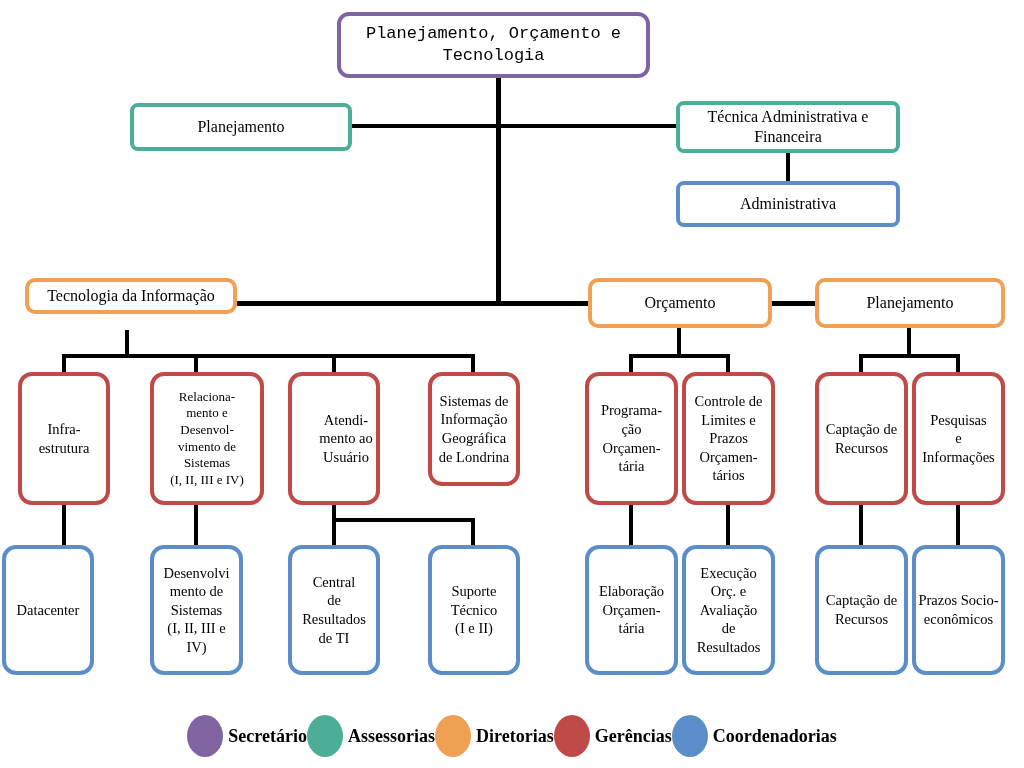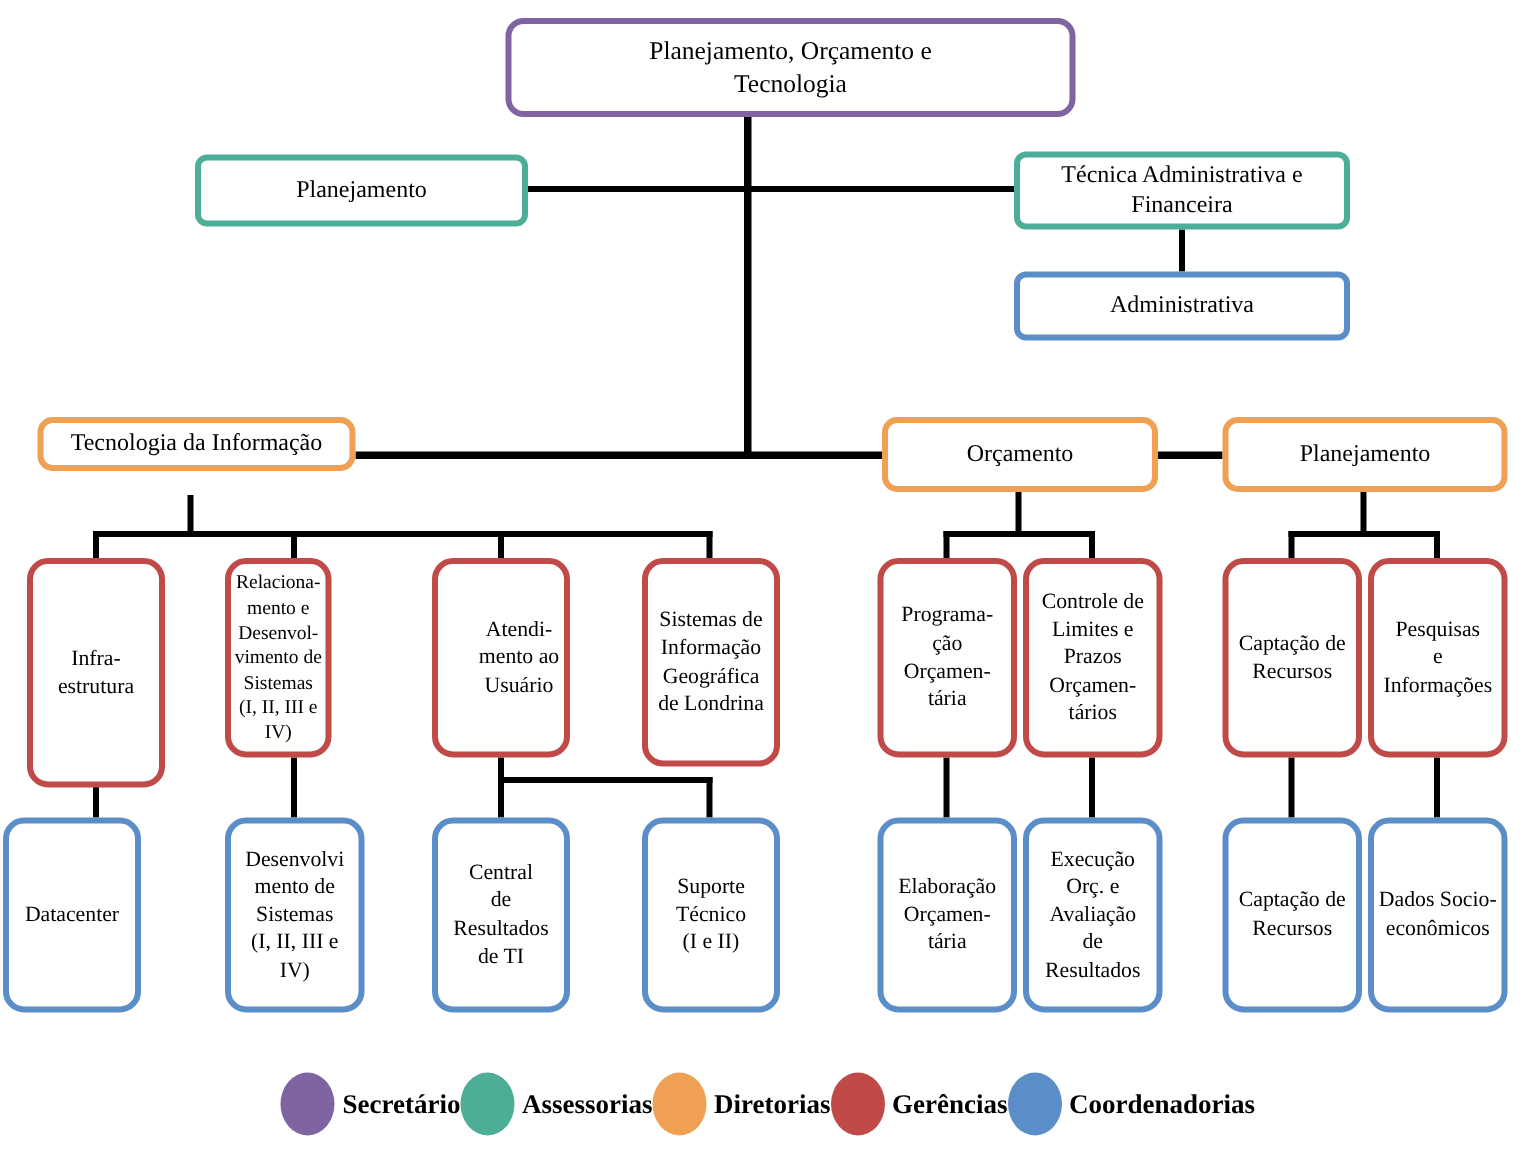--- a/index.html
+++ b/index.html
@@ -79,21 +79,21 @@
   <div class="line" style="left:194px;top:505px;width:4px;height:40px;"></div>
   <div class="line" style="left:332px;top:505px;width:4px;height:17px;"></div>
   <div class="line" style="left:332px;top:518px;width:143px;height:4px;"></div>
   <div class="line" style="left:332px;top:518px;width:4px;height:27px;"></div>
   <div class="line" style="left:471px;top:518px;width:4px;height:27px;"></div>
   <div class="line" style="left:629px;top:505px;width:4px;height:40px;"></div>
   <div class="line" style="left:726px;top:505px;width:4px;height:40px;"></div>
   <div class="line" style="left:859px;top:505px;width:4px;height:40px;"></div>
   <div class="line" style="left:956px;top:505px;width:4px;height:40px;"></div>
 
-  <div class="box r12 fs17" style="left: 337px; top: 12px; width: 380px; height: 66px; border-color: rgb(128, 100, 162);">
+  <div class="box r12 fs17" style="left: 337px; top: 12px; width: 313px; height: 66px; border-color: rgb(128, 100, 162); font-family: Liberation Mono, monospace;">
     <span class="lbl">Planejamento, Orçamento e
 Tecnologia</span>
   </div>
 
   <div class="box r8 fs16" style="left: 130px; top: 103px; width: 222px; height: 48px; border-color: rgb(77, 174, 151);">
     <span class="lbl">Planejamento</span>
   </div>
 
   <div class="box r8 fs16" style="left: 676px; top: 101px; width: 224px; height: 52px; border-color: rgb(77, 174, 151);">
     <span class="lbl">Técnica Administrativa e
@@ -109,41 +109,41 @@
   </div>
 
   <div class="box r10 fs16" style="left: 588px; top: 278px; width: 184px; height: 50px; border-color: rgb(239, 160, 83);">
     <span class="lbl">Orçamento</span>
   </div>
 
   <div class="box r10 fs16" style="left: 815px; top: 278px; width: 190px; height: 50px; border-color: rgb(239, 160, 83);">
     <span class="lbl">Planejamento</span>
   </div>
 
-  <div class="box r14 fs14" style="left: 18px; top: 372px; width: 92px; height: 153px; border-color: rgb(191, 74, 71);">
+  <div class="box r14 fs14" style="left: 18px; top: 372px; width: 92px; height: 133px; border-color: rgb(191, 74, 71);">
     <span class="lbl">Infra-
 estrutura</span>
   </div>
 
-  <div class="box r14 fs13" style="left: 150px; top: 372px; width: 71px; height: 133px; border-color: rgb(191, 74, 71);">
+  <div class="box r14 fs13" style="left: 150px; top: 372px; width: 114px; height: 133px; border-color: rgb(191, 74, 71);">
     <span class="lbl">Relaciona-
 mento e
 Desenvol-
 vimento de
 Sistemas
 (I, II, III e IV)</span>
   </div>
 
   <div class="box r14 fs14" style="left: 288px; top: 372px; width: 92px; height: 133px; border-color: rgb(191, 74, 71); padding-left: 24px;">
     <span class="lbl">Atendi-
 mento ao
 Usuário</span>
   </div>
 
-  <div class="box r14 fs14" style="left: 428px; top: 372px; width: 92px; height: 139px; border-color: rgb(191, 74, 71);">
+  <div class="box r14 fs14" style="left: 428px; top: 372px; width: 92px; height: 114px; border-color: rgb(191, 74, 71);">
     <span class="lbl">Sistemas de
 Informação
 Geográfica
 de Londrina</span>
   </div>
 
   <div class="box r14 fs14" style="left: 585px; top: 372px; width: 93px; height: 133px; border-color: rgb(191, 74, 71);">
     <span class="lbl">Programa-
 ção
 Orçamen-
@@ -207,21 +207,21 @@
 de
 Resultados</span>
   </div>
 
   <div class="box r14 fs14" style="left: 815px; top: 545px; width: 93px; height: 130px; border-color: rgb(91, 141, 201);">
     <span class="lbl">Captação de
 Recursos</span>
   </div>
 
   <div class="box r14 fs14" style="left: 912px; top: 545px; width: 93px; height: 130px; border-color: rgb(91, 141, 201);">
-    <span class="lbl">Dados Socio-
+    <span class="lbl">Prazos Socio-
 econômicos</span>
   </div>
 
   <div class="legend">
     <div class="legend-item">
       <span class="swatch" style="background: rgb(128, 100, 162);"></span>
       <span class="legend-label">Secretário</span>
     </div>
     <div class="legend-item">
       <span class="swatch" style="background: rgb(77, 174, 151);"></span>

